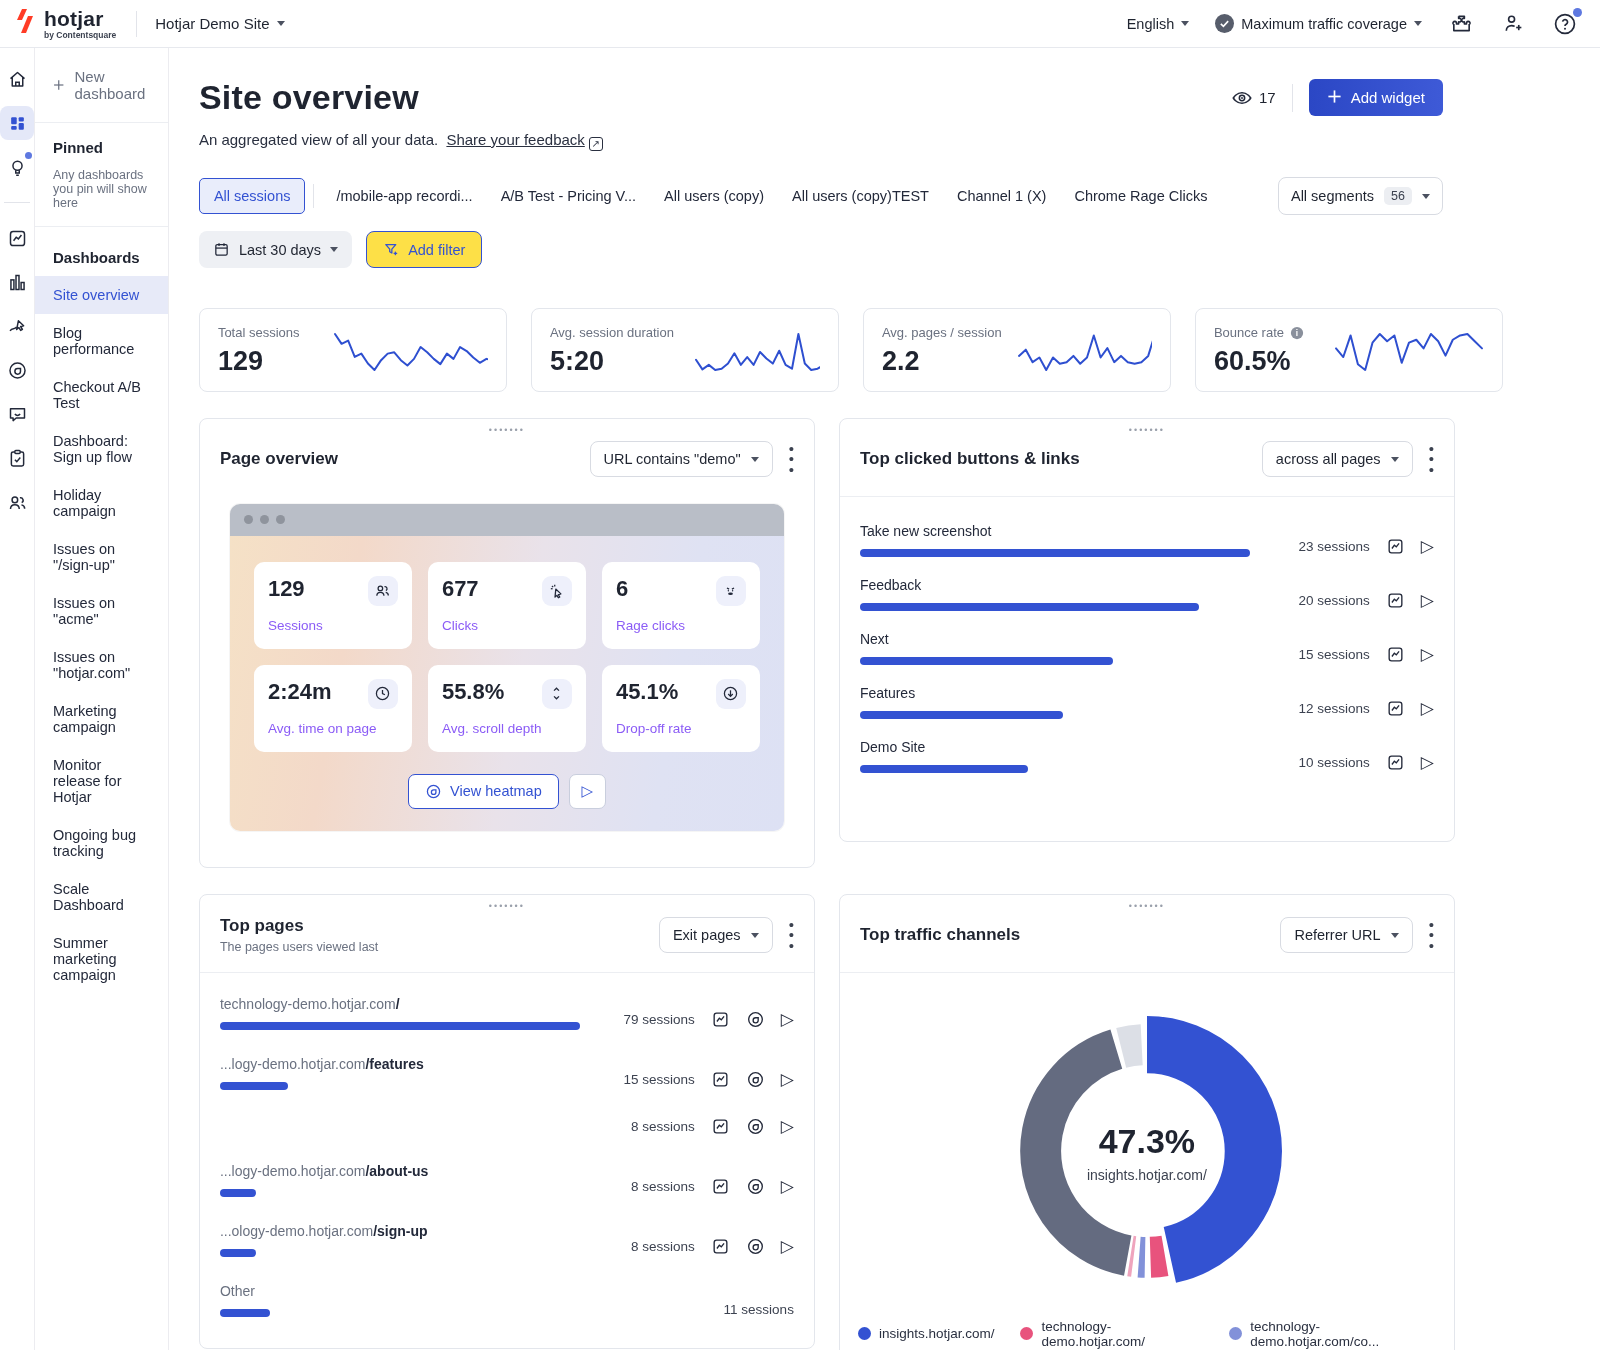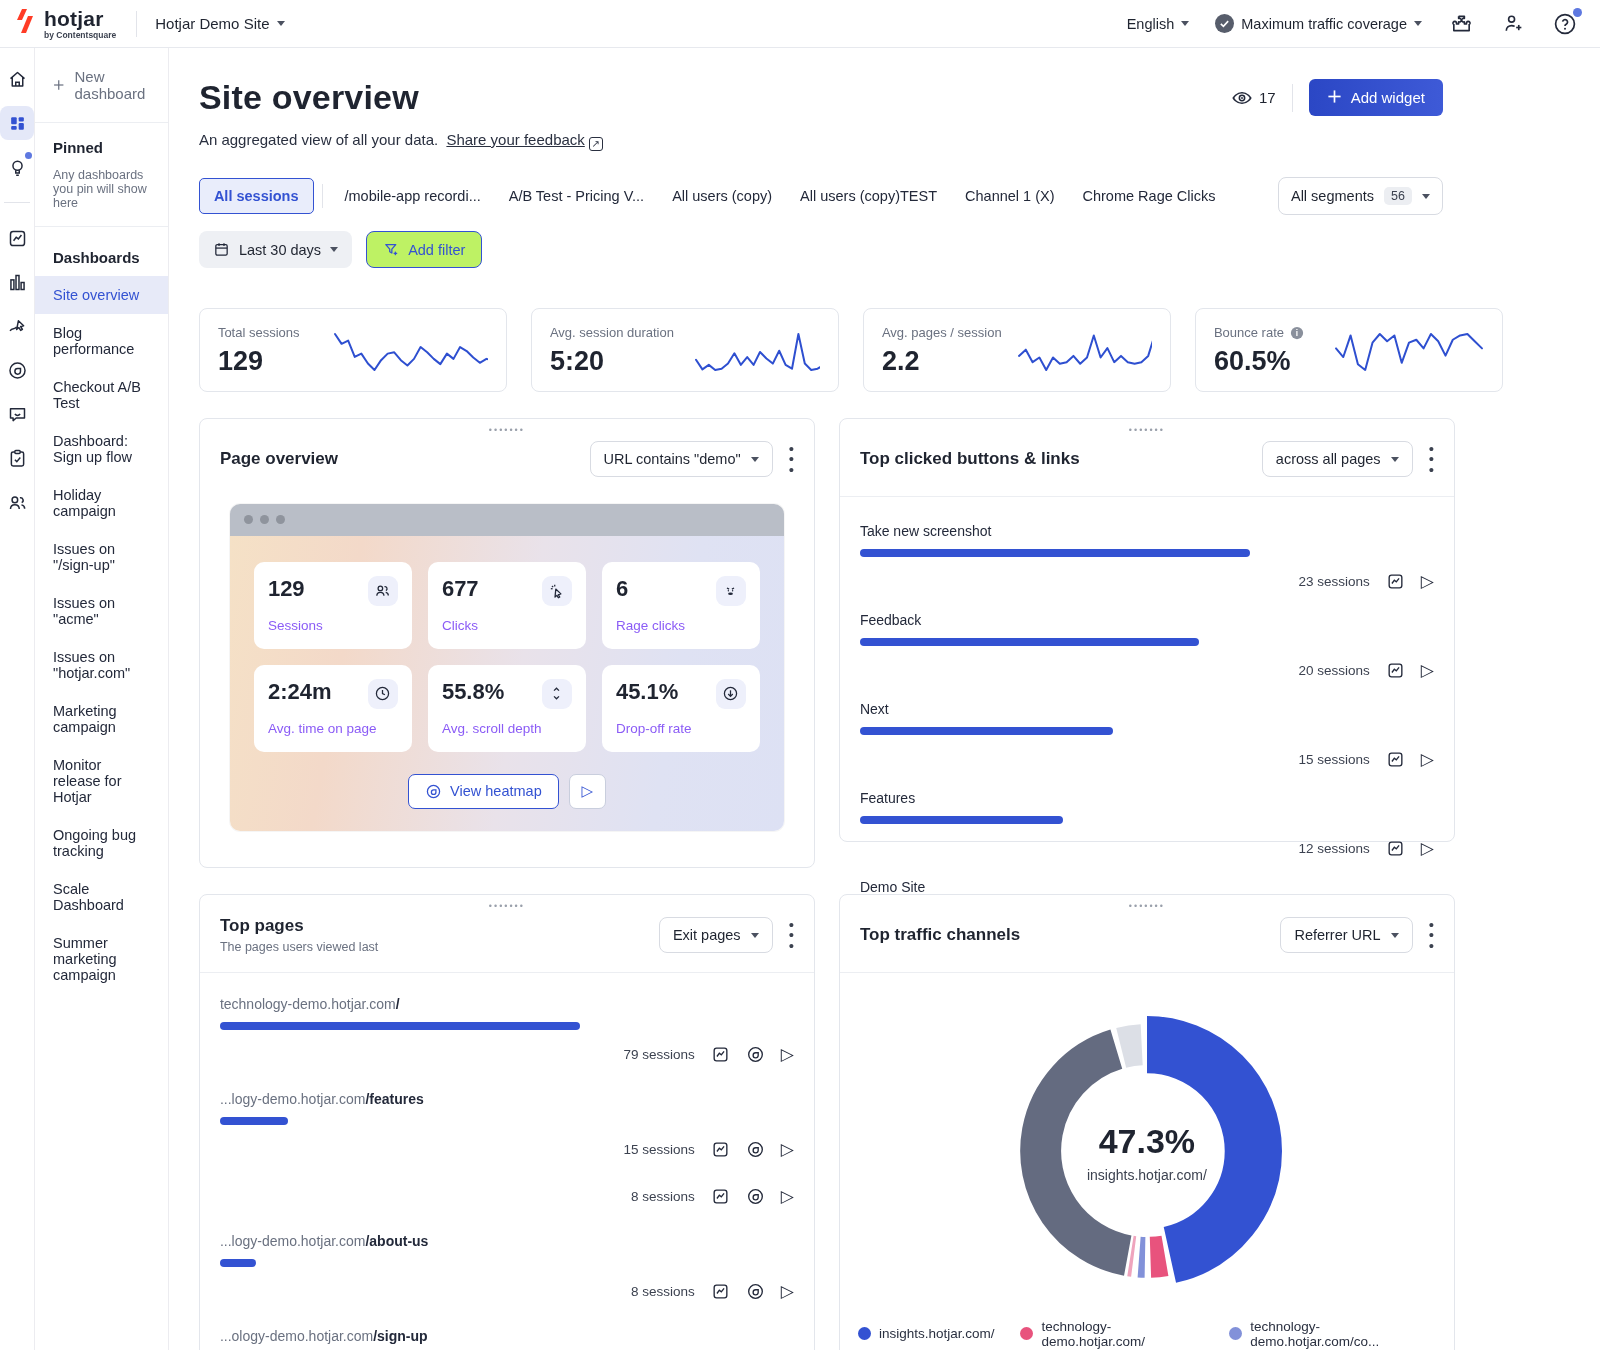--- a/index.html
+++ b/index.html
@@ -47,28 +47,28 @@
   .title-right { margin-left:auto; display:flex; align-items:center; gap:16px; }
   .views { display:flex; align-items:center; gap:6px; font-size:15px; }
   .vdiv { width:1px; height:28px; background:#e2e4ea; }
   .add-widget { background:linear-gradient(90deg,#2b47c5,#3e5ad7); color:#fff; border:none; border-radius:6px; padding:10px 18px; font-size:15px; display:flex; align-items:flex-start; gap:9px; cursor:pointer; font-family:inherit; }
   .subtitle { margin-top:14px; font-size:15px; color:#2a3040; }
   .subtitle a { color:#2a3040; }
   .ext-ic { display:inline-block; font-size:10px; border:1.4px solid #2a3040; border-radius:3px; width:14px; height:14px; text-align:center; line-height:12px; margin-left:4px; vertical-align:-2px; }
 
   .tabs-row { margin-top:26px; display:flex; align-items:center; width:1244px; }
   .tab { font-size:14.5px; padding:9px 14px; cursor:pointer; white-space:nowrap; color:#23293a; }
-  .tab.active { border:1px solid #3352d2; background:#e9edfb; color:#3352d2; border-radius:5px;font-weight:bold; }
+  .tab.active { border:1px solid #3352d2; background:#e9edfb; color:#3352d2; border-radius:5px; }
   .tab-div { width:1px; height:24px; background:#e2e4ea; margin:0 8px; }
   .segments { margin-left:auto; border:1px solid #d8dbe2; border-radius:8px; padding:9px 12px; display:flex; align-items:center; gap:10px; font-size:14.5px; cursor:pointer; background:#fff; }
   .seg-badge { background:#eceef2; border-radius:5px; font-size:12.5px; padding:2px 7px; color:#3c4250; }
 
   .filters-row { margin-top:16px; display:flex; gap:14px; }
   .date-pill { background:#eef0f4; border-radius:8px; padding:9px 14px; display:flex; align-items:center; gap:9px; font-size:14.5px; cursor:pointer; }
-  .add-filter { background:#bef264; border:1px solid #3352d2; color:#3352d2; border-radius:8px; padding:9px 16px; display:flex; align-items:center; gap:8px; font-size:14.5px; cursor:pointer; font-family:inherit; }
+  .add-filter { background:#fde047; border:1px solid #3352d2; color:#3352d2; border-radius:8px; padding:9px 16px; display:flex; align-items:center; gap:8px; font-size:14.5px; cursor:pointer; font-family:inherit; }
 
   .metrics { margin-top:40px; display:flex; gap:24px; width:1532px; }
   .metric-card { width:308px; flex:0 0 auto; border:1px solid #e3e6ec; border-radius:8px; padding:16px 18px 14px; display:flex; align-items:center; }
   .metric-left { width:120px; }
   .metric-label { font-size:13px; color:#6a7180; display:flex; gap:6px; align-items:center; white-space:nowrap; }
   .metric-value { font-size:27px; font-weight:700; margin-top:6px; }
   .spark { margin-left:auto; }
 
   .widgets { margin-top:26px; display:flex; gap:24px; width:1256px; }
   .wcol { display:flex; flex-direction:column; gap:26px; width:616px; }
@@ -92,21 +92,21 @@
   .stat-top { display:flex; align-items:flex-start; }
   .stat-value { font-size:22px; font-weight:700; }
   .stat-chip { margin-left:auto; width:30px; height:30px; border-radius:9px; background:#eef0fb; display:flex; align-items:center; justify-content:center; }
   .stat-label { font-size:13.5px; color:#8b5cf6; margin-top:12px; }
   .mock-actions { display:flex; justify-content:center; gap:10px; margin-top:22px; }
   .heatmap-btn { background:#fff; border:1px solid #3352d2; color:#3352d2; border-radius:7px; padding:8px 16px; font-size:14.5px; display:flex; align-items:center; gap:8px; cursor:pointer; font-family:inherit; }
   .play-sq { background:#fff; border:1px solid #c9cedd; border-radius:7px; width:37px; display:flex; align-items:center; justify-content:center; color:#3352d2; font-size:15px; cursor:pointer; }
 
   
   .rows { padding:10px 20px 18px; }
-  .lrow { display:flex; padding:13px 0; gap:14px;flex-direction:column; }
+  .lrow { display:flex; align-items:flex-end; padding:13px 0; gap:14px; }
   .lrow-left { width:360px; }
   .lrow-label { font-size:14px; color:#23293a; margin-bottom:10px; }
   .lrow-label .pre { color:#6a7180; }
   .lrow-label .path { color:#23293a; font-weight:700; }
   .bar-track { height:8px; }
   .bar { height:8px; border-radius:4px; background:#3352d2; }
   .lrow-right { margin-left:auto; display:flex; align-items:center; gap:16px; padding-bottom:0; }
   .sess { font-size:13.5px; color:#3c4250; white-space:nowrap; }
   .row-ic { cursor:pointer; display:flex; align-items:center; }
   .play-glyph { font-size:17px; color:#23293a; cursor:pointer; }

